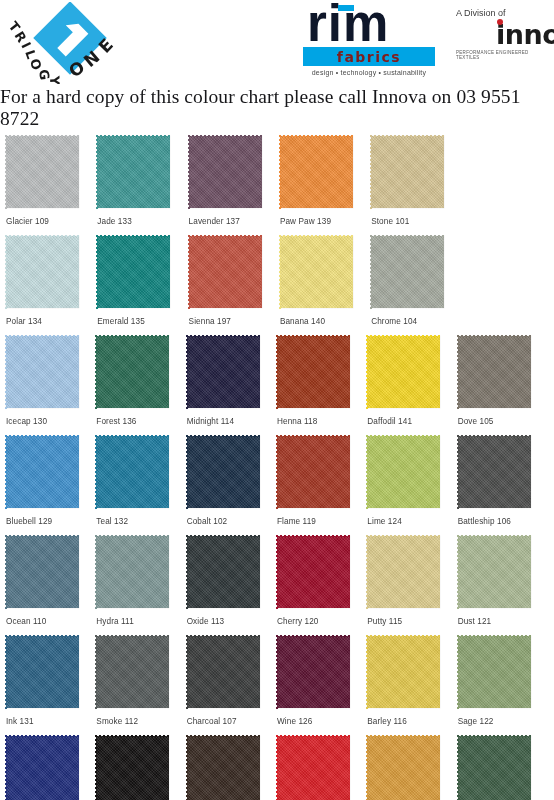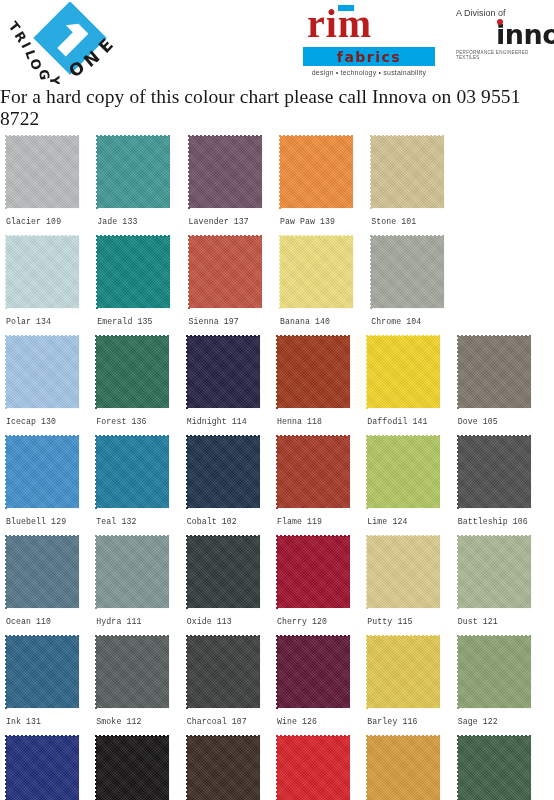--- a/index.html
+++ b/index.html
@@ -35,26 +35,26 @@
 
   
   .rim-logo {
     position: absolute;
     left: 303px;
     top: 4px;
     width: 140px;
     height: 78px;
   }
   .rim-word {
-    font-family: Liberation Serif, serif;
+    font-family: Liberation Sans, sans-serif;
     font-weight: bold;
-    font-size: 40px;
+    font-size: 51px;
     line-height: 40px;
     letter-spacing: 1px;
-    color: #b91c1c;
+    color: #0f172a;
     height: 42px;
     padding-left: 4px;
     position: relative;
   }
   .rim-dot {
     position: absolute;
     left: 35px;
     top: 1px;
     width: 16px;
     height: 6px;
@@ -141,21 +141,20 @@
 
   
   .grid {
     padding: 0 6px;
     box-sizing: border-box;
     width: 554px;
   }
   .swatch-row {
     display: flex;
     height: 100px;
-    font-family: Liberation Mono, monospace;
   }
   .swatch-cell {
     width: 91.3px;
     display: flex;
     flex-direction: column;
   }
   .swatch {
     width: 73px;
     height: 72px;
     position: relative;

